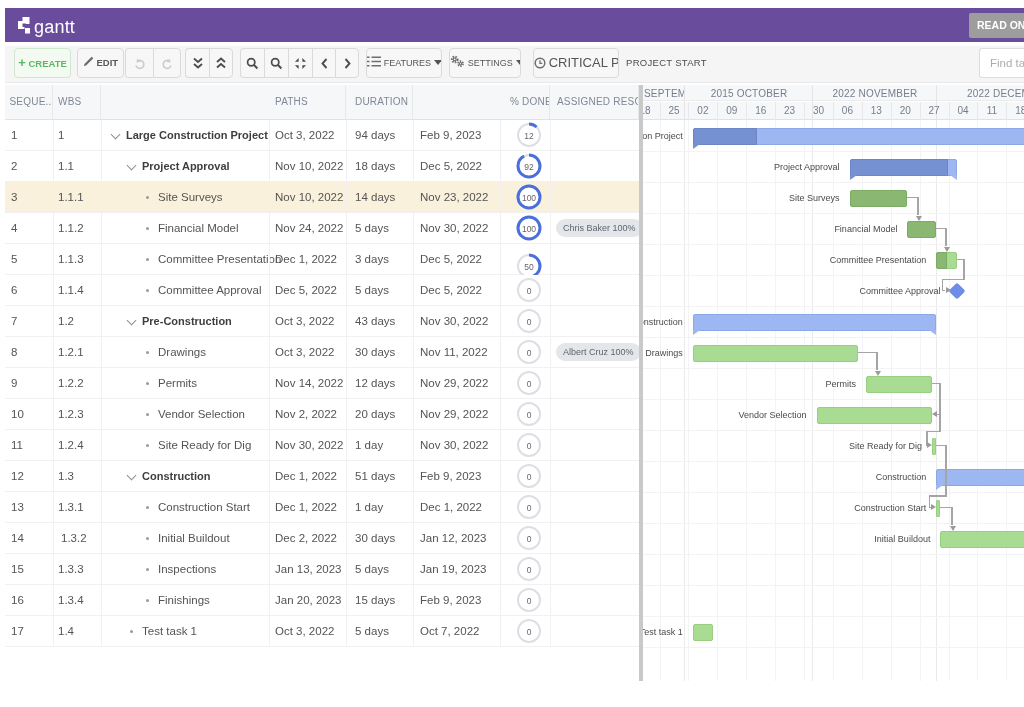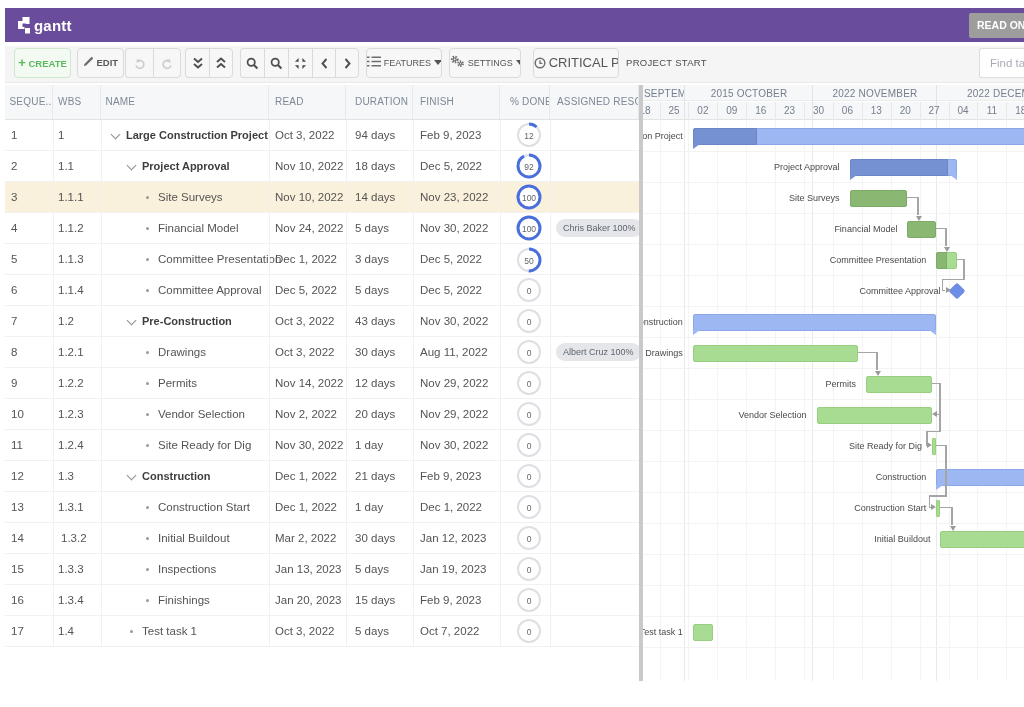--- a/index.html
+++ b/index.html
@@ -1,18 +1,18 @@
 <!DOCTYPE html>
 <html><head><meta charset="utf-8"><title>gantt</title><style>
 *{margin:0;padding:0;box-sizing:border-box}
 html,body{width:1024px;height:707px;background:#fff;overflow:hidden}
 body{font-family:"Liberation Sans",sans-serif;position:relative}
 .a{position:absolute}
 #topbar{left:5px;top:8px;width:1019px;height:34px;background:#6a4c9c}
-#logo{left:29px;top:9px;color:#fff;font-size:15px;font-weight:bold;letter-spacing:.2px}
+#logo{left:29px;top:9px;color:#fff;font-size:18px;font-weight:normal;letter-spacing:.2px}
 #readon{right:0;top:5px;width:55px;height:25px;background:#9d9d9d;color:#fff;font-size:10.5px;font-weight:bold;line-height:25px;padding-left:8px;overflow:hidden;white-space:nowrap;border-radius:2px 0 0 2px}
 #toolbar{left:5px;top:46px;width:1019px;height:37px;background:#f5f5f5;border-bottom:1px solid #e9e9e9}
 .btn{position:absolute;top:2px;height:30px;border:1px solid #dadada;border-radius:4px;background:#f7f7f7;color:#555;font-size:9.5px;line-height:28px;text-align:center;white-space:nowrap;letter-spacing:0;overflow:hidden}
 .lbl{position:absolute;top:2px;height:30px;color:#4c4c4c;font-size:9.5px;line-height:30px;letter-spacing:.3px}
 .grp{border-radius:0;border-right:none}
 .grpl{border-radius:4px 0 0 4px}
 .grpr{border-radius:0 4px 4px 0;border-right:1px solid #dadada}
 svg{display:block}
 .gh{left:5px;top:85px;height:35px;background:#f6f7f9;border-bottom:1px solid #e2e2e2}
 .ghc{position:absolute;top:0;height:34px;line-height:34px;font-size:10px;color:#7e8896;letter-spacing:.2px;border-right:1px solid #e8e8e8;overflow:hidden;white-space:nowrap}
@@ -129,24 +129,22 @@
         <path d="M6.5 3.5 L6.5 7 L9 7" stroke="#6e6e6e" stroke-width="1.4" fill="none"></path>
       </svg> <span style="color:#555;font-size:13px">CRITICAL PATHS</span></div>
 <div class="lbl a" style="left:621px;">PROJECT START</div>
 <div class="a" style="left:974px;top:2px;width:50px;height:30px;background:#fff;border:1px solid #ddd;border-right:none;border-radius:3px 0 0 3px;">
       <span class="a" style="left:10px;line-height:28px;font-size:11.5px;color:#a9adb3;white-space:nowrap">Find task</span>
     </div>
 </div>
 <div class="gh a" style="width:634px">
 <div class="ghc" style="left:0px;width:48px;padding-left:4.5px">SEQUE...</div>
 <div class="ghc" style="left:48px;width:47.5px;padding-left:5px">WBS</div>
-<div class="ghc" style="left:95.5px;width:168px;padding-left:5px">NAME</div>
-<div class="ghc" style="left:263.5px;width:77.5px;padding-left:6.5px">READ</div>
+<div class="ghc" style="left:263.5px;width:77.5px;padding-left:6.5px">PATHS</div>
 <div class="ghc" style="left:341px;width:66.5px;padding-left:9px">DURATION</div>
-<div class="ghc" style="left:407.5px;width:87.5px;padding-left:7.5px">FINISH</div>
 <div class="ghc" style="left:495px;width:50px;padding-left:10px">% DONE</div>
 <div class="ghc" style="left:545px;width:89px;padding-left:7px">ASSIGNED RESOURCES</div>
 </div>
 <div class="row" style="top:120px">
 <div class="cell" style="left:6px">1</div>
 <div class="cell" style="left:53px">1</div>
 <div class="chev" style="left:107px;top:11px"></div>
 <div class="cell cb" style="left:121px">Large Construction Project</div>
 <div class="cell" style="left:270px">Oct 3, 2022</div>
 <div class="cell" style="left:350px">94 days</div>
@@ -237,21 +235,21 @@
 <div class="vline" style="left:545px"></div>
 </div>
 <div class="row" style="top:244px">
 <div class="cell" style="left:6px">5</div>
 <div class="cell" style="left:53px">1.1.3</div>
 <div class="blt" style="left:141px"></div>
 <div class="cell" style="left:153px">Committee Presentation</div>
 <div class="cell" style="left:270px">Dec 1, 2022</div>
 <div class="cell" style="left:350px">3 days</div>
 <div class="cell" style="left:415px">Dec 5, 2022</div>
-<div class="a" style="left:511px;top:3px">
+<div class="a" style="left:511px;top:9px">
       <svg width="26" height="26" viewBox="0 0 26 26">
         <circle cx="13" cy="13" r="11" fill="#fff" stroke="#dcdfe4" stroke-width="2"></circle>
         <circle cx="13" cy="13" r="11" fill="none" stroke="#4a6fdc" stroke-width="3" stroke-dasharray="34.6 34.6" stroke-dashoffset="0" transform="rotate(-90 13 13)"></circle>
         <text x="13" y="16.5" text-anchor="middle" font-size="8.5" fill="#666">50</text>
       </svg>
     </div>
 <div class="vline" style="left:48px"></div>
 <div class="vline" style="left:95.5px"></div>
 <div class="vline" style="left:263.5px"></div>
 <div class="vline" style="left:341px"></div>
@@ -303,21 +301,21 @@
 <div class="vline" style="left:495px"></div>
 <div class="vline" style="left:545px"></div>
 </div>
 <div class="row" style="top:337px">
 <div class="cell" style="left:6px">8</div>
 <div class="cell" style="left:53px">1.2.1</div>
 <div class="blt" style="left:141px"></div>
 <div class="cell" style="left:153px">Drawings</div>
 <div class="cell" style="left:270px">Oct 3, 2022</div>
 <div class="cell" style="left:350px">30 days</div>
-<div class="cell" style="left:415px">Aug 11, 2022</div>
+<div class="cell" style="left:415px">Nov 11, 2022</div>
 <div class="a" style="left:511px;top:2px">
       <svg width="26" height="26" viewBox="0 0 26 26">
         <circle cx="13" cy="13" r="11" fill="#fff" stroke="#dcdfe4" stroke-width="2"></circle>
         <text x="13" y="16.5" text-anchor="middle" font-size="8.5" fill="#666">0</text>
       </svg>
     </div>
 <div class="pill" style="left:551px">Albert Cruz 100%</div>
 <div class="vline" style="left:48px"></div>
 <div class="vline" style="left:95.5px"></div>
 <div class="vline" style="left:263.5px"></div>
@@ -391,21 +389,21 @@
 <div class="vline" style="left:407.5px"></div>
 <div class="vline" style="left:495px"></div>
 <div class="vline" style="left:545px"></div>
 </div>
 <div class="row" style="top:461px">
 <div class="cell" style="left:6px">12</div>
 <div class="cell" style="left:53px">1.3</div>
 <div class="chev" style="left:123px;top:11px"></div>
 <div class="cell cb" style="left:137px">Construction</div>
 <div class="cell" style="left:270px">Dec 1, 2022</div>
-<div class="cell" style="left:350px">21 days</div>
+<div class="cell" style="left:350px">51 days</div>
 <div class="cell" style="left:415px">Feb 9, 2023</div>
 <div class="a" style="left:511px;top:2px">
       <svg width="26" height="26" viewBox="0 0 26 26">
         <circle cx="13" cy="13" r="11" fill="#fff" stroke="#dcdfe4" stroke-width="2"></circle>
         <text x="13" y="16.5" text-anchor="middle" font-size="8.5" fill="#666">0</text>
       </svg>
     </div>
 <div class="vline" style="left:48px"></div>
 <div class="vline" style="left:95.5px"></div>
 <div class="vline" style="left:263.5px"></div>
@@ -434,21 +432,21 @@
 <div class="vline" style="left:341px"></div>
 <div class="vline" style="left:407.5px"></div>
 <div class="vline" style="left:495px"></div>
 <div class="vline" style="left:545px"></div>
 </div>
 <div class="row" style="top:523px">
 <div class="cell" style="left:6px">14</div>
 <div class="cell" style="left:56px">1.3.2</div>
 <div class="blt" style="left:141px"></div>
 <div class="cell" style="left:153px">Initial Buildout</div>
-<div class="cell" style="left:270px">Mar 2, 2022</div>
+<div class="cell" style="left:270px">Dec 2, 2022</div>
 <div class="cell" style="left:350px">30 days</div>
 <div class="cell" style="left:415px">Jan 12, 2023</div>
 <div class="a" style="left:511px;top:2px">
       <svg width="26" height="26" viewBox="0 0 26 26">
         <circle cx="13" cy="13" r="11" fill="#fff" stroke="#dcdfe4" stroke-width="2"></circle>
         <text x="13" y="16.5" text-anchor="middle" font-size="8.5" fill="#666">0</text>
       </svg>
     </div>
 <div class="vline" style="left:48px"></div>
 <div class="vline" style="left:95.5px"></div>

